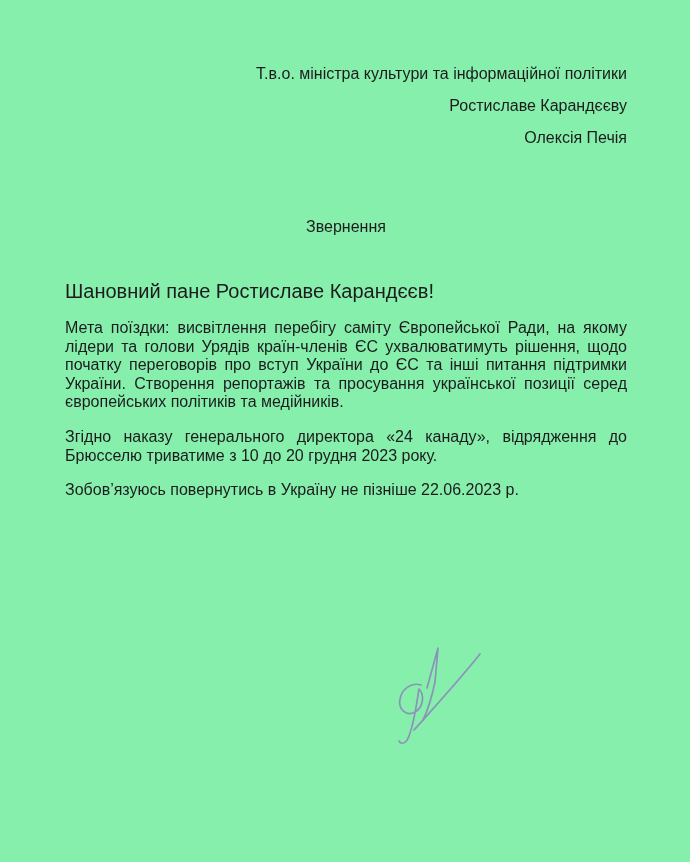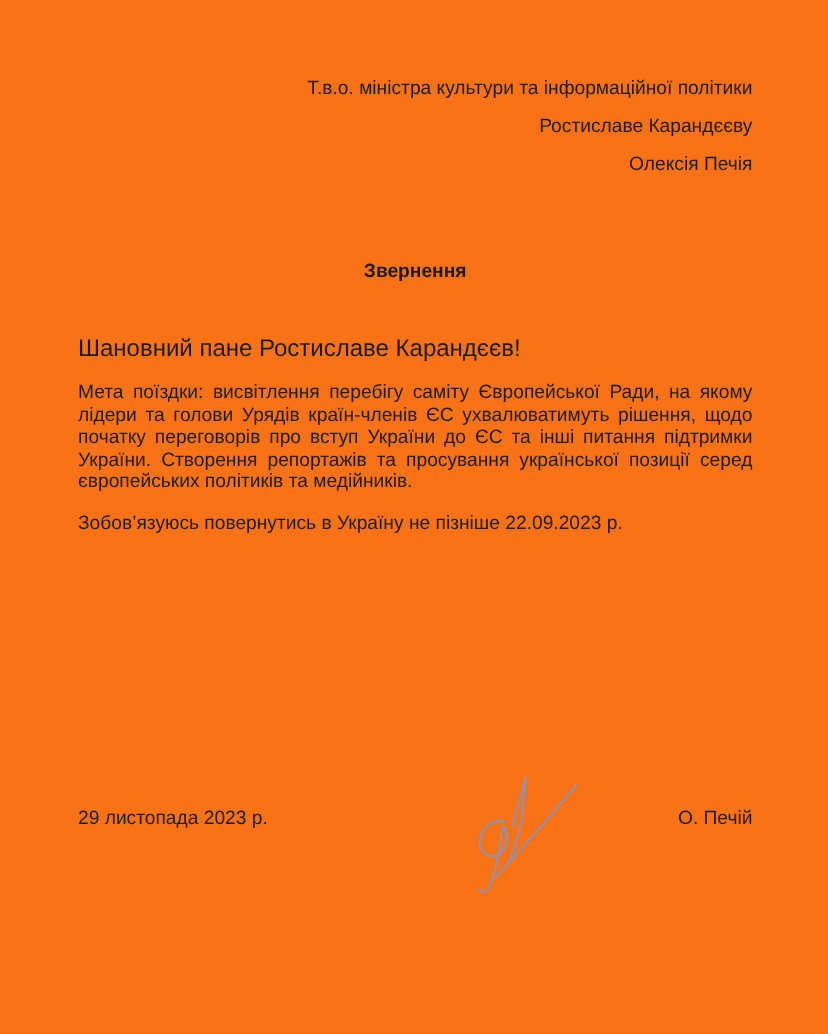--- a/index.html
+++ b/index.html
@@ -1,19 +1,19 @@
 <!DOCTYPE html>
 <html><head>
 <meta charset="utf-8">
 <style>
   html, body { margin: 0; padding: 0; background: #e9e9e9; }
   .page {
     width: 690px;
     height: 862px;
-    background: #f97316;
+    background: #86efac;
     position: relative;
     overflow: hidden;
     font-family: "Liberation Sans", "DejaVu Sans", sans-serif;
     color: #1c1c1e;
     margin: 0 auto;
   }
   .content {
     position: absolute;
     left: 65px;
     right: 63px;
@@ -23,21 +23,21 @@
     margin-top: 58px;
     text-align: right;
     font-size: 16px;
     line-height: 32px;
   }
   .recipient div { white-space: nowrap; }
   .doc-title {
     margin-top: 64px;
     text-align: center;
     font-size: 16px;
-    font-weight: bold;
+    font-weight: normal;
   }
   .salutation {
     margin-top: 44px;
     font-size: 20px;
   }
   .body-text p {
     margin: 16px 0 0 0;
     font-size: 16px;
     line-height: 18.6px;
     text-align: justify;
@@ -72,28 +72,25 @@
       <div>Ростиславе Карандєєву</div>
       <div>Олексія Печія</div>
     </div>
 
     <div class="doc-title">Звернення</div>
 
     <div class="salutation">Шановний пане Ростиславе Карандєєв!</div>
 
     <div class="body-text">
       <p>Мета поїздки: висвітлення перебігу саміту Європейської Ради, на якому лідери та голови Урядів країн-членів ЄС ухвалюватимуть рішення, щодо початку переговорів про вступ України до ЄС та інші питання підтримки України. Створення репортажів та просування української позиції серед європейських політиків та медійників.</p>
-      <p>Зобов’язуюсь повернутись в Україну не пізніше 22.09.2023 р.</p>
+      <p>Згідно наказу генерального директора «24 канаду», відрядження до Брюсселю триватиме з 10 до 20 грудня 2023 року.</p>
+      <p>Зобов’язуюсь повернутись в Україну не пізніше 22.06.2023 р.</p>
     </div>
   </div>
 
-  <div class="footer">
-    <span>29 листопада 2023 р.</span>
-    <span>О. Печій</span>
-  </div>
 
   <svg class="signature" viewBox="0 0 125 120" xmlns="http://www.w3.org/2000/svg">
     <g fill="none" stroke="#8b94b8" stroke-width="1.7" stroke-linecap="round" stroke-linejoin="round">
 
       <path d="M 38 92 C 54 74, 80 46, 104 16"></path>
 
       <path d="M 51 50 L 62 10 L 59 44 C 56 58, 52 72, 47 82"></path>
 
       <path d="M 45 47 C 35 44, 26 51, 24 61 C 22 71, 30 79, 39 74 C 47 70, 49 57, 43 51 C 41 62, 39 82, 33 98 C 31 104, 26 108, 23 103"></path>
     </g>

